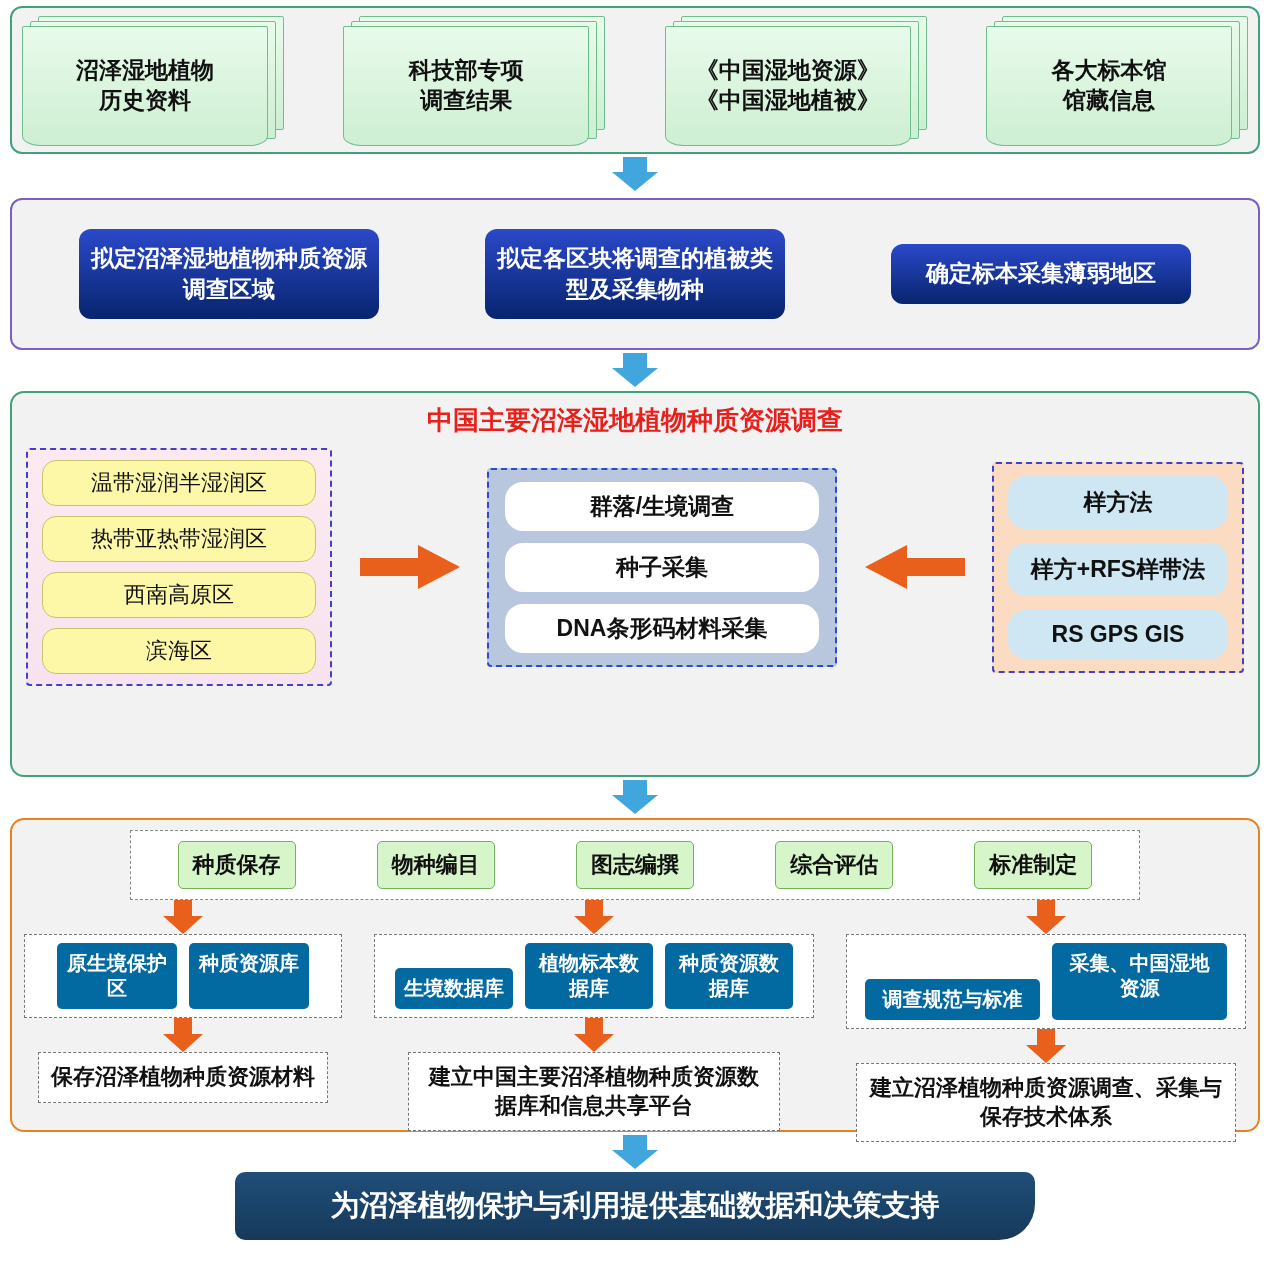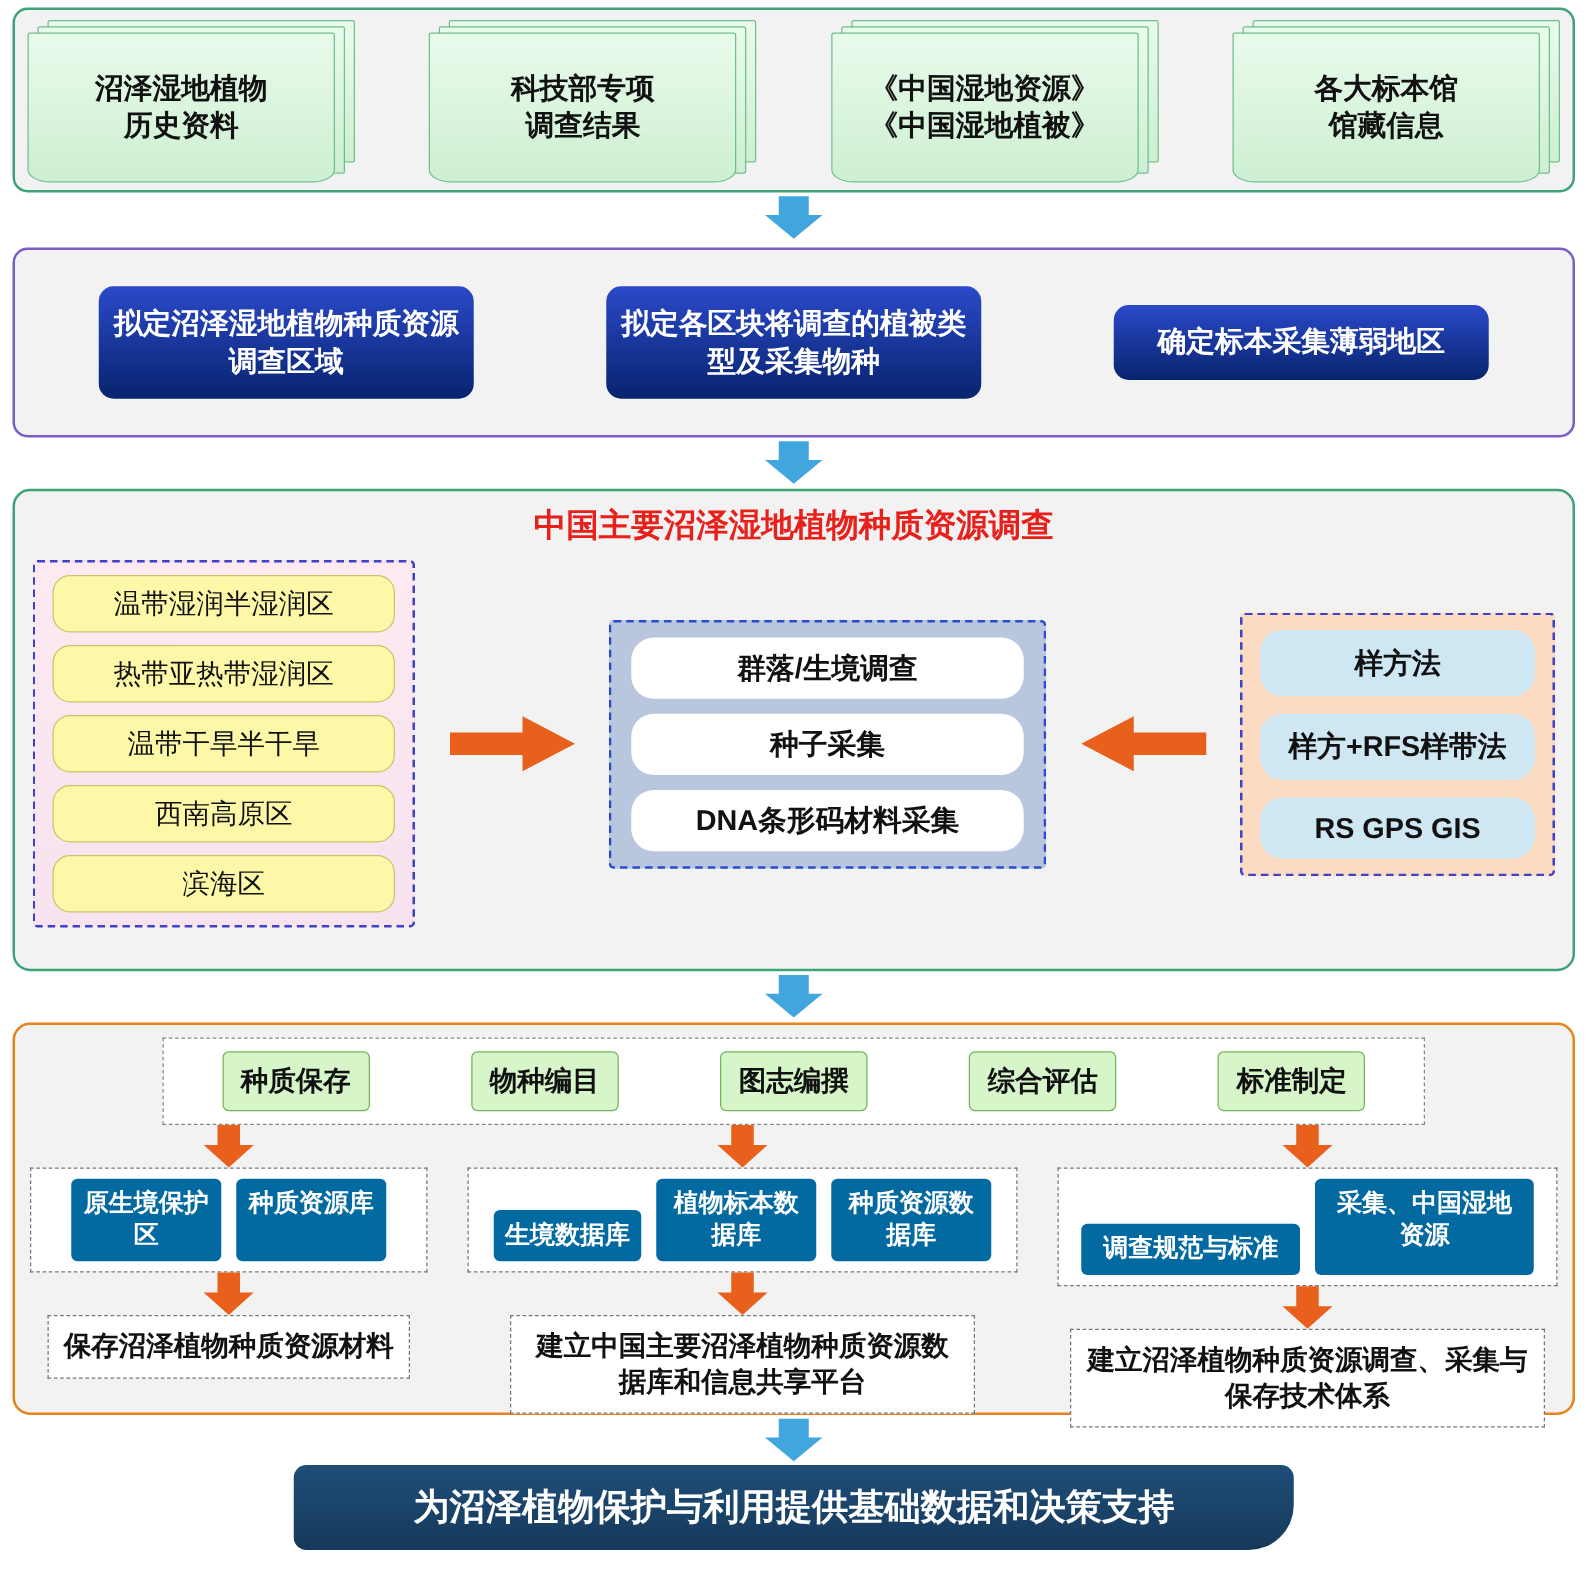--- a/index.html
+++ b/index.html
@@ -409,21 +409,20 @@
   </div>
 
   <div class="sec-survey">
     <div class="survey-title">中国主要沼泽湿地植物种质资源调查</div>
 
     <div class="survey-cols">
 
       <div class="col-regions">
         <div class="pill-yellow">温带湿润半湿润区</div>
         <div class="pill-yellow">热带亚热带湿润区</div>
-        <div class="pill-yellow">温带干旱半干旱</div>
         <div class="pill-yellow">西南高原区</div>
         <div class="pill-yellow">滨海区</div>
       </div>
 
       <div class="orange-arrow-right">
         <div class="stem"></div>
         <div class="head"></div>
       </div>
 
       <div class="col-center">

